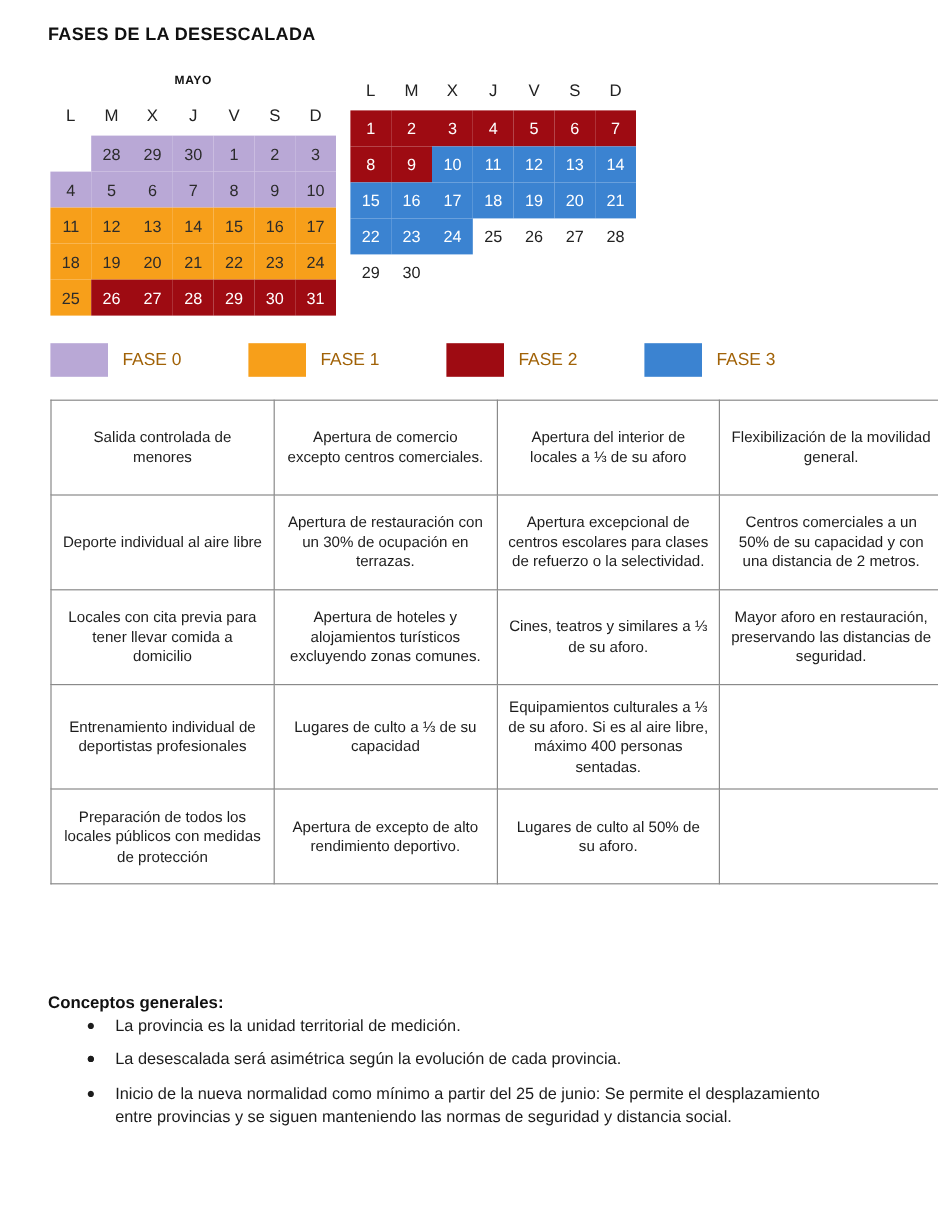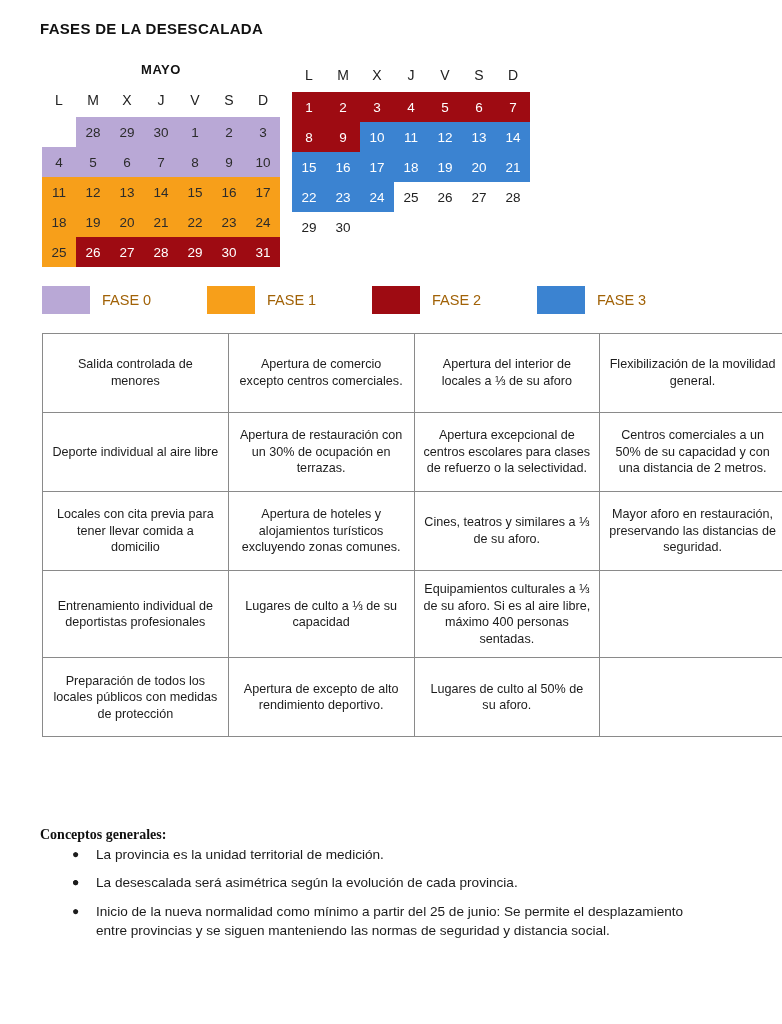--- a/index.html
+++ b/index.html
@@ -33,21 +33,21 @@
 
   
   .cal {
     position: absolute;
     top: 62px;
   }
   .cal.mayo { left: 42px; }
   .cal.junio { left: 292px; }
 
   .cal-title {
-    font-size: 13px;
+    font-size: 10px;
     font-weight: bold;
     text-align: center;
     letter-spacing: 0.5px;
     margin-bottom: 10px;
     color: #111111;
   }
   .cal-grid {
     display: grid;
     grid-template-columns: repeat(7, 34px);
     grid-auto-rows: 30px;
@@ -123,21 +123,20 @@
   .table td.blank { border-color: #8a8a8a; }
 
   
   .concepts-title {
     position: absolute;
     left: 40px;
     top: 827px;
     font-size: 14px;
     font-weight: bold;
     color: #111111;
-    font-family: Liberation Serif, serif;
   }
   .concepts {
     position: absolute;
     left: 64px;
     top: 845px;
     width: 640px;
     margin: 0;
     padding: 0;
     list-style: none;
   }

